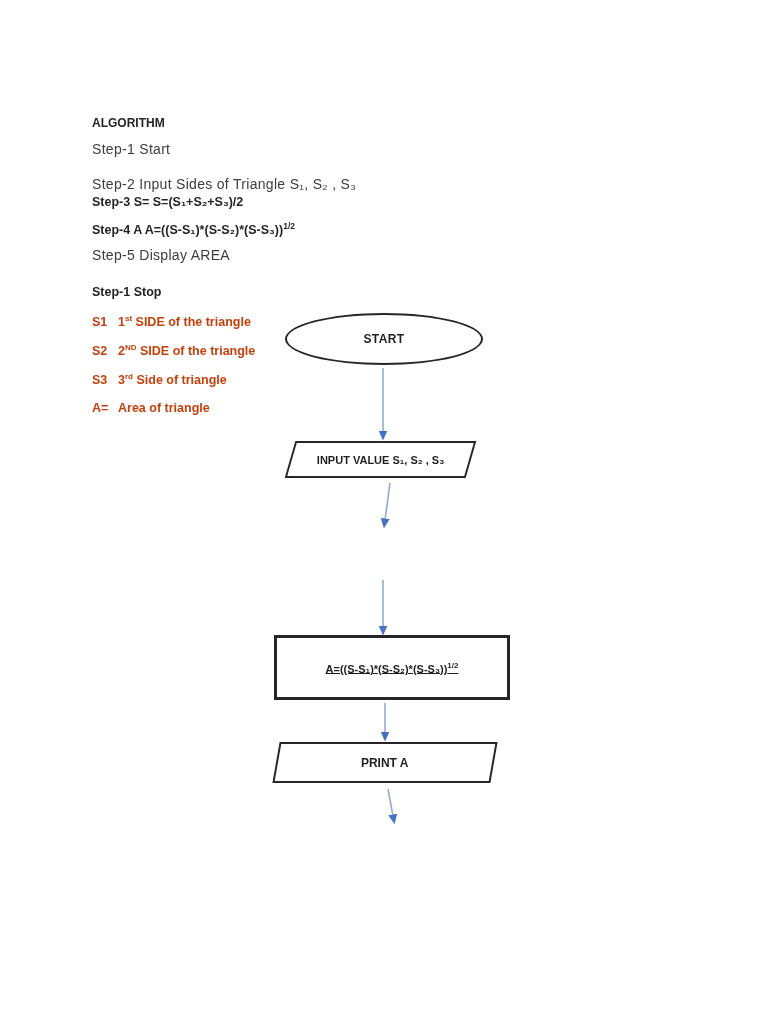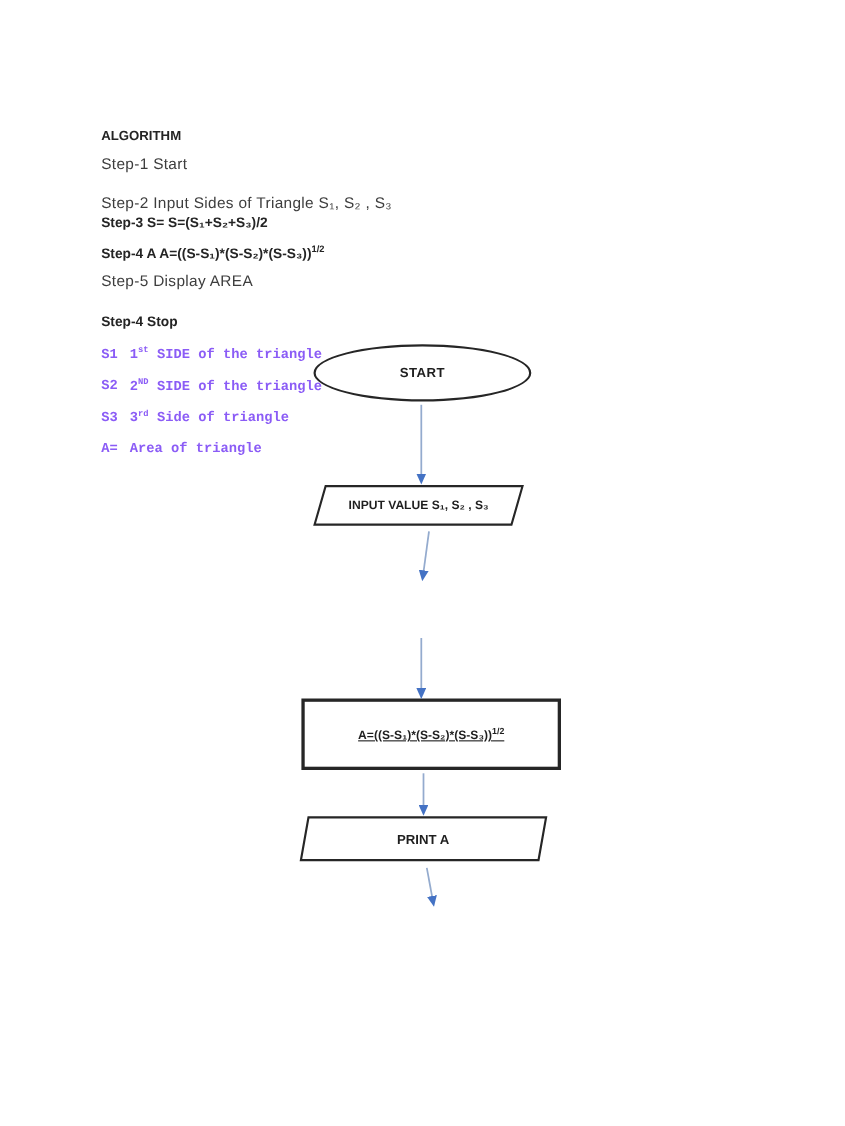--- a/index.html
+++ b/index.html
@@ -7,21 +7,21 @@
     position:relative;
     width:628px;height:1024px;
     background:#ffffff;
     font-family:"Liberation Sans", sans-serif;
     overflow:hidden;
   }
   .txt{position:absolute;left:92px;margin:0;white-space:nowrap;}
   .reg{font-size:14px;color:#3d3d3d;letter-spacing:0.3px;}
   .bold{font-size:12.5px;font-weight:bold;color:#242424;}
   .txt sup{font-size:8.5px;font-weight:inherit;}
-  .legend-row{position:absolute;left:92px;font-size:12.5px;font-weight:bold;color:#8b5cf6;white-space:nowrap;font-family:Liberation Mono, monospace;}
+  .legend-row{position:absolute;left:92px;font-size:12.5px;font-weight:bold;color:#c2410c;white-space:nowrap;}
   .lvar{display:inline-block;width:26px;}
   .legend-row sup{font-size:8px;}
 
   
   .node{
     position:absolute;
     display:flex;align-items:center;justify-content:center;
     border:2px solid #262626;background:#ffffff;
     font-weight:bold;font-size:11px;color:#1f1f1f;
     white-space:nowrap;box-sizing:border-box;
@@ -40,21 +40,21 @@
 <body>
 
 <div class="page" style="background: rgb(255, 255, 255);">
 
   <p class="txt bold" style="top:116px;font-size:12px;">ALGORITHM</p>
   <p class="txt reg" style="top:141px;">Step-1 Start</p>
   <p class="txt reg" style="top:176px;">Step-2 Input Sides of Triangle S₁, S₂ , S₃</p>
   <p class="txt bold" style="top:195px;">Step-3 S= S=(S₁+S₂+S₃)/2</p>
   <p class="txt bold" style="top:221px;"><span>Step-4 A A=((S-S₁)*(S-S₂)*(S-S₃))</span><sup>1/2</sup></p>
   <p class="txt reg" style="top:247px;">Step-5 Display AREA</p>
-  <p class="txt bold" style="top:285px;">Step-4 Stop</p>
+  <p class="txt bold" style="top:285px;">Step-1 Stop</p>
 
   <div class="legend-row" style="top:314px;">
     <span class="lvar">S1</span><span>1</span><sup>st</sup> <span>SIDE of the triangle</span>
   </div>
   <div class="legend-row" style="top:343px;">
     <span class="lvar">S2</span><span>2</span><sup>ND</sup> <span>SIDE of the triangle</span>
   </div>
   <div class="legend-row" style="top:372px;">
     <span class="lvar">S3</span><span>3</span><sup>rd</sup> <span>Side of triangle</span>
   </div>

